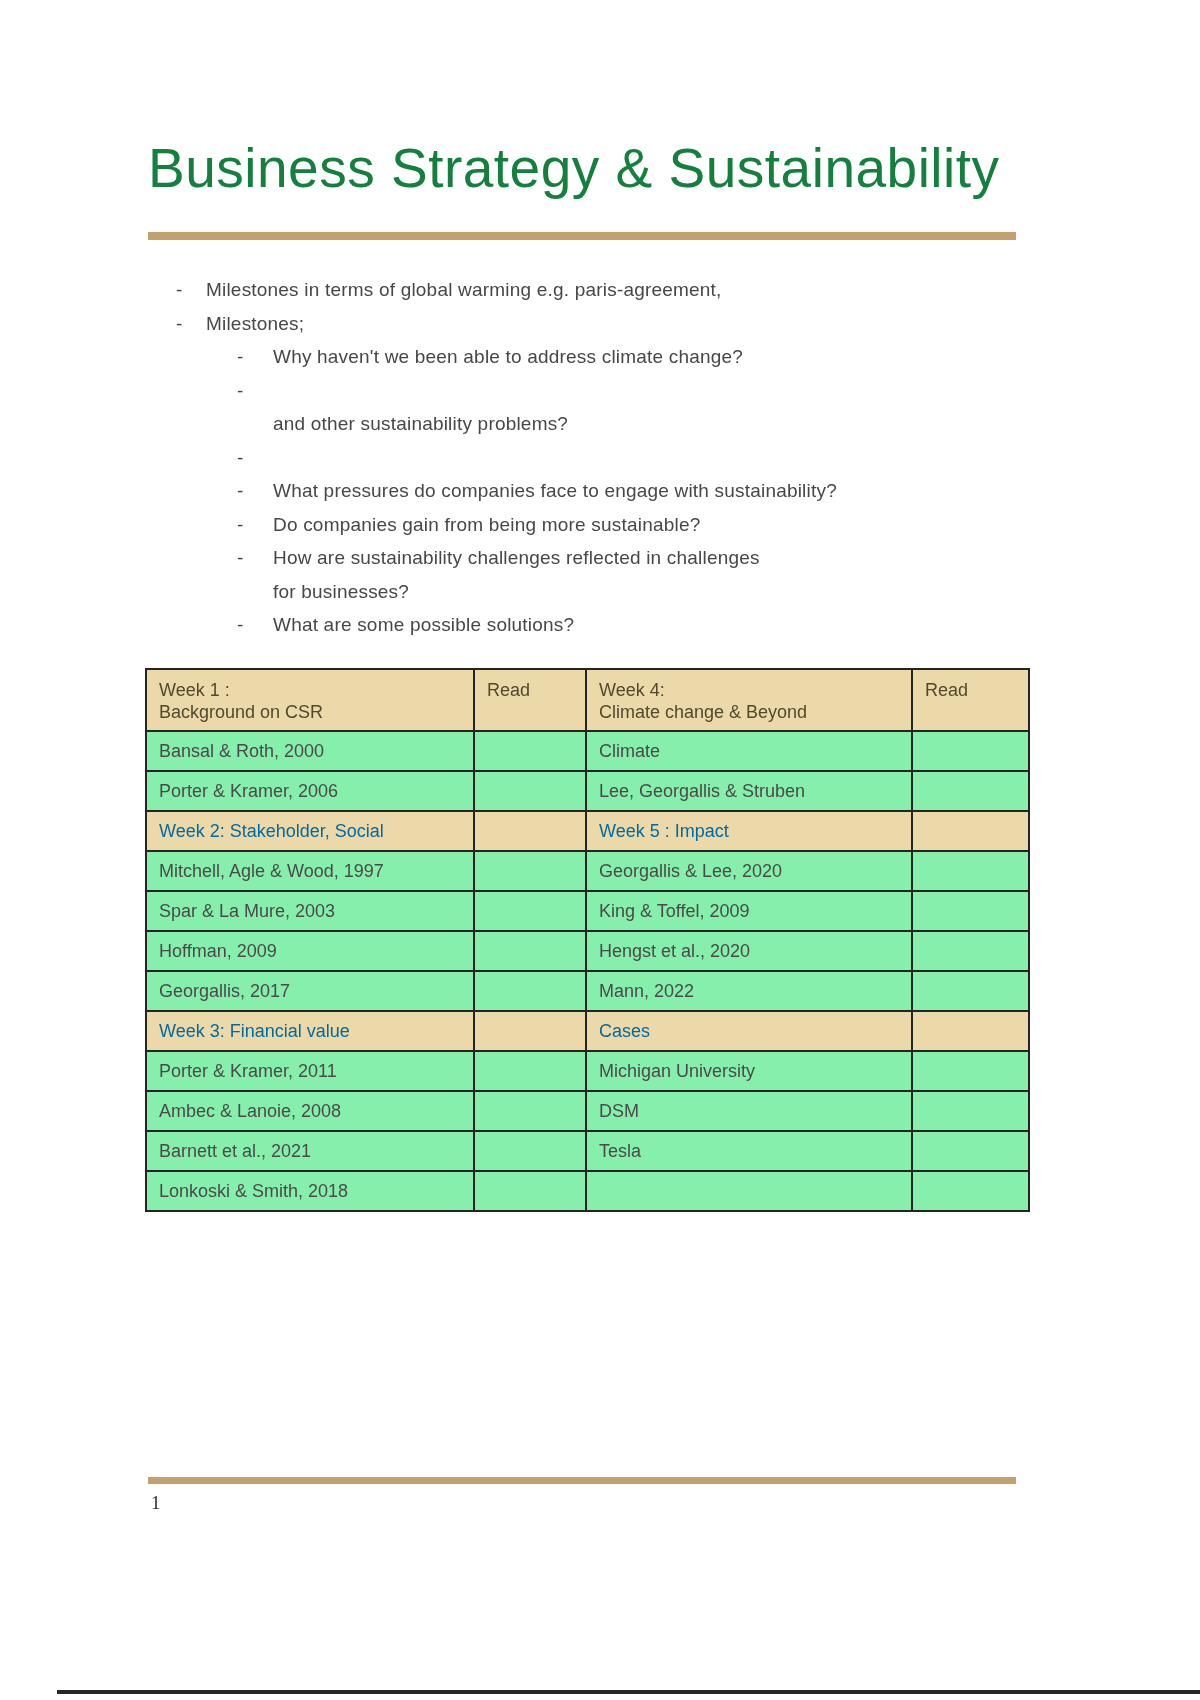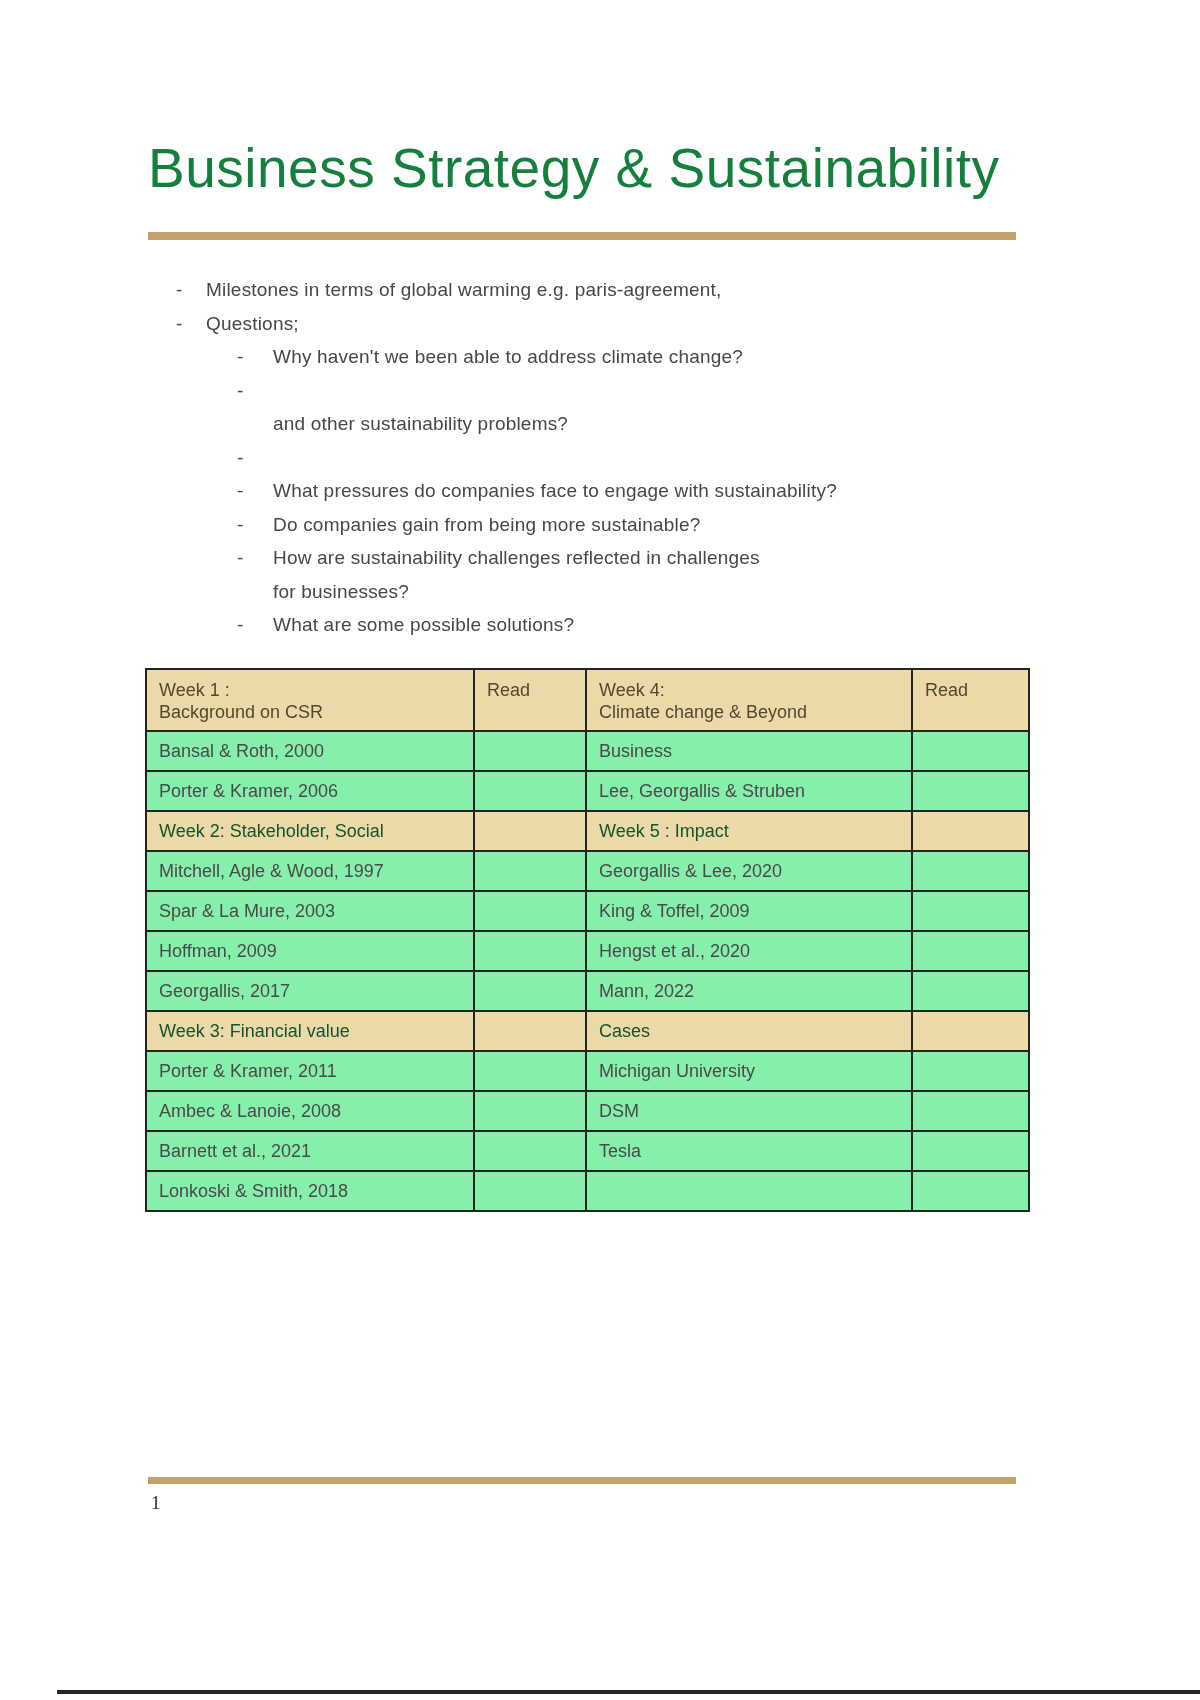--- a/index.html
+++ b/index.html
@@ -76,21 +76,21 @@
     background: #ecd9a9;
     color: #51492f;
     vertical-align: top;
     padding-top: 9px;
     line-height: 22px;
   }
   .readings-table tr.data-row td { height: 40px; background: #86efac; }
   .readings-table tr.section-row td {
     height: 40px;
     background: #ecd9a9;
-    color: #14532d;
+    color: #0369a1;
   }
   .readings-table td.read-cell { background: #d7e6d0; }
   .readings-table tr.section-row td.read-cell { background: #ecd9a9; }
   .readings-table td.plain-cell { background: #ffffff; }
   .hdr-line { display: block; }
 
   .page-number {
     position: absolute;
     left: 151px;
     top: 1492px;
@@ -116,21 +116,21 @@
 
   <div class="accent-rule rule-top"></div>
 
   <div class="notes">
     <div class="note-line l1">
       <span class="dash">-</span>
       <span>Milestones in terms of global warming e.g. paris-agreement,</span>
     </div>
     <div class="note-line l1">
       <span class="dash">-</span>
-      <span>Questions;</span>
+      <span>Milestones;</span>
     </div>
 
     <div class="note-line l2">
       <span class="dash">-</span>
       <span>Why haven't we been able to address climate change?</span>
     </div>
     <div class="note-line l2">
       <span class="dash">-</span>
     </div>
     <div class="note-line cont">
@@ -181,21 +181,21 @@
           <span class="hdr-line">Climate change &amp; Beyond</span>
         </td>
         <td>
           <span class="hdr-line">Read</span>
         </td>
       </tr>
 
       <tr class="data-row">
         <td>Bansal &amp; Roth, 2000</td>
         <td class="read-cell"></td>
-        <td>Business</td>
+        <td>Climate</td>
         <td class="read-cell"></td>
       </tr>
       <tr class="data-row">
         <td>Porter &amp; Kramer, 2006</td>
         <td class="read-cell"></td>
         <td>Lee, Georgallis &amp; Struben</td>
         <td class="read-cell"></td>
       </tr>
 
       <tr class="section-row">

